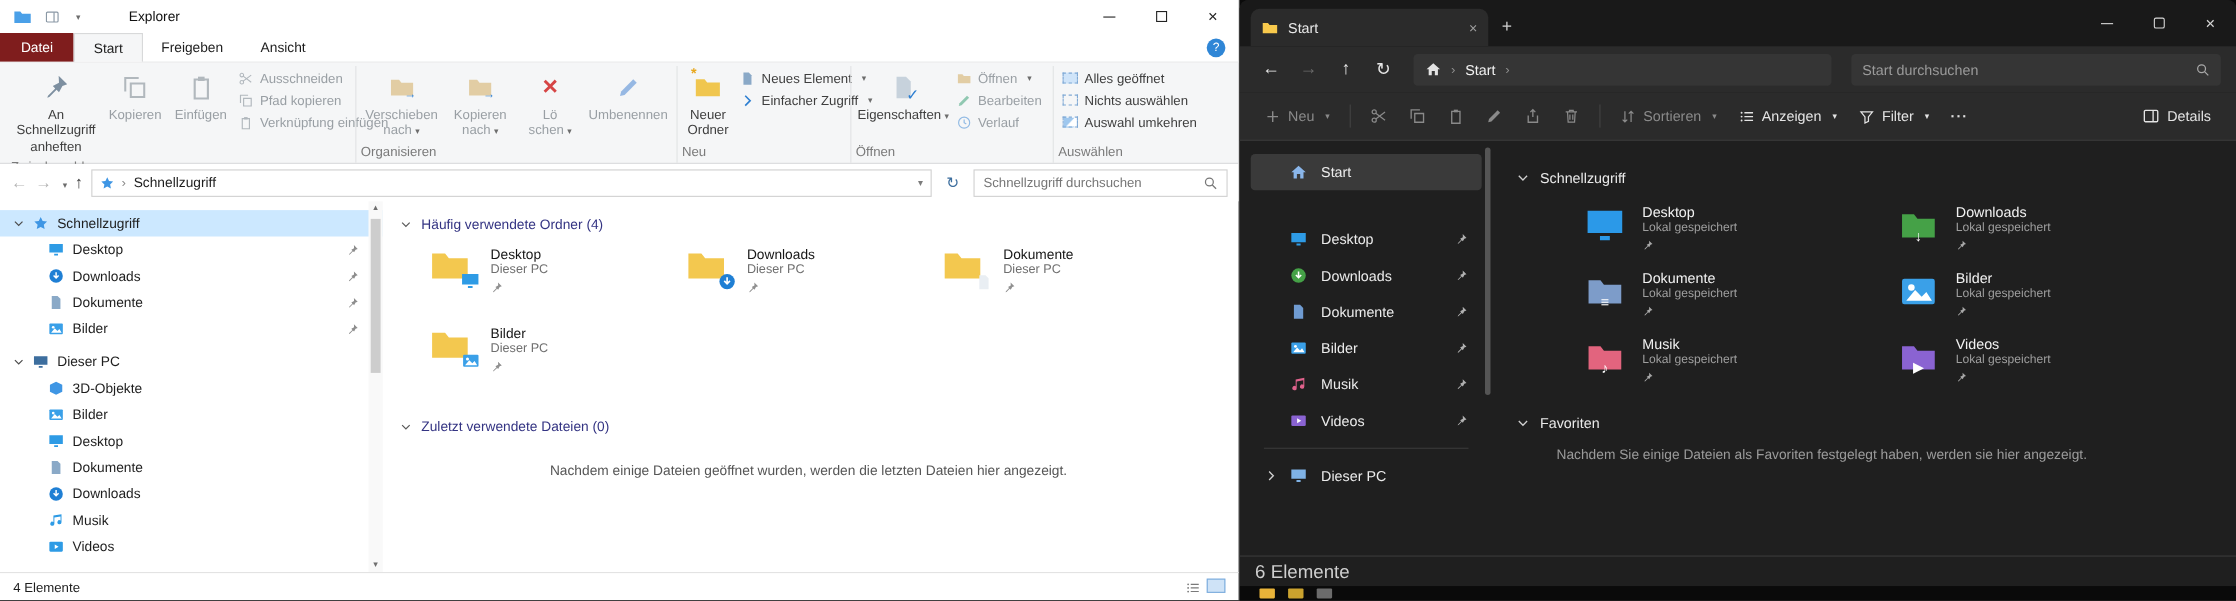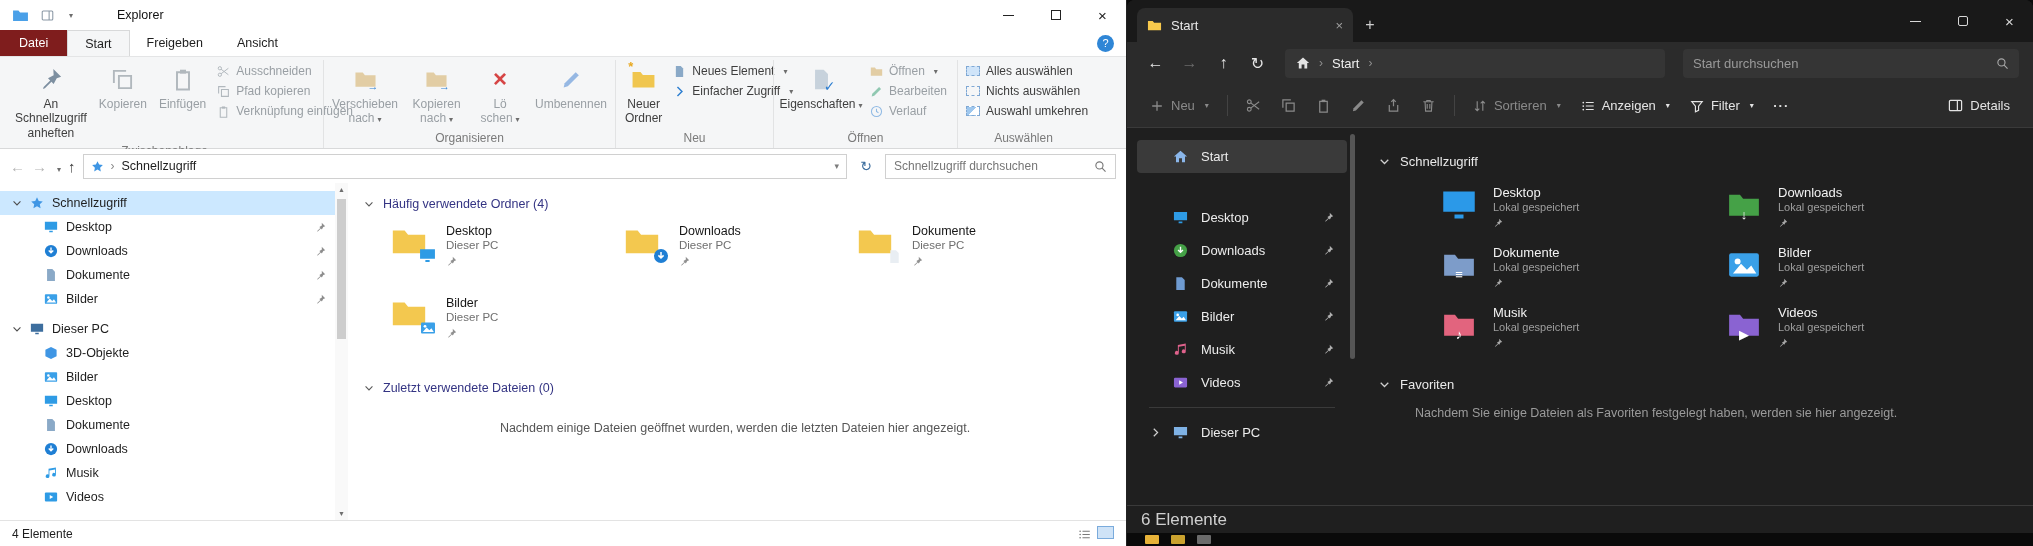--- a/index.html
+++ b/index.html
@@ -25,21 +25,21 @@
   .lw-menubar{height:27px;display:flex;align-items:stretch;background:#fff;font-size:12.5px;border-bottom:1px solid #e4e5e6}
   .mtab{padding:0 17px;display:flex;align-items:center;color:#1e1e1e}
   .mtab.file{background:#7f1d1d;color:#fff;padding:0 19px}
   .mtab.active{background:#f5f6f7;border:1px solid #d8d9da;border-bottom:none}
   .help{margin-left:auto;margin-right:12px;align-self:center;width:17px;height:17px;border-radius:50%;
         background:#2f86d6;color:#fff;font-size:11px;display:flex;align-items:center;justify-content:center}
   .lw-ribbon{height:92px;background:#f5f6f7;border-bottom:1px solid #d8d9da;display:flex;padding:3px 0 0 6px}
   .rgroup{display:flex;flex-direction:column;padding:0 4px}
   .rgroup+.rgroup{border-left:1px solid #e2e3e4}
   .rg-body{flex:1;display:flex;align-items:flex-start;gap:2px}
-  .rg-label{text-align:center;font-size:12px;color:#7a7a7a;padding:1px 0 3px}
+  .rg-label{font-size:12px;color:#7a7a7a;padding:1px 0 3px}
   .bigbtn{display:flex;flex-direction:column;align-items:center;padding:3px 5px;font-size:12px;color:#3e3e3e;text-align:center;line-height:1.2}
   .bicon{height:32px;display:flex;align-items:center;justify-content:center;margin-bottom:2px;position:relative}
   .ov{position:absolute;font-weight:bold}
   .smallcol{display:flex;flex-direction:column;gap:4px;padding-top:3px}
   .smallbtn{display:flex;align-items:center;gap:6px;font-size:12px;color:#3e3e3e;padding:1px 4px;white-space:nowrap}
   .dis{color:#999fa4}
   .dis .ic,.dis .glyph{opacity:.5}
   .selico{width:14px;height:10px;border:1px dashed #7fa8d4;display:inline-block;flex:none}
   .selico.all{background:#cfe4f9}
   .selico.inv{background:linear-gradient(135deg,#9ec7ee 50%,#fff 50%)}
@@ -423,21 +423,21 @@
           </div>
         </div>
         <div class="rg-label">Öffnen</div>
       </div>
 
       <div class="rgroup" style="width:132px">
         <div class="rg-body">
           <div class="smallcol">
             <button class="smallbtn">
               <span class="selico all"></span>
-              <span>Alles auswählen</span>
+              <span>Alles geöffnet</span>
             </button>
             <button class="smallbtn">
               <span class="selico"></span>
               <span>Nichts auswählen</span>
             </button>
             <button class="smallbtn">
               <span class="selico inv"></span>
               <span>Auswahl umkehren</span>
             </button>
           </div>

